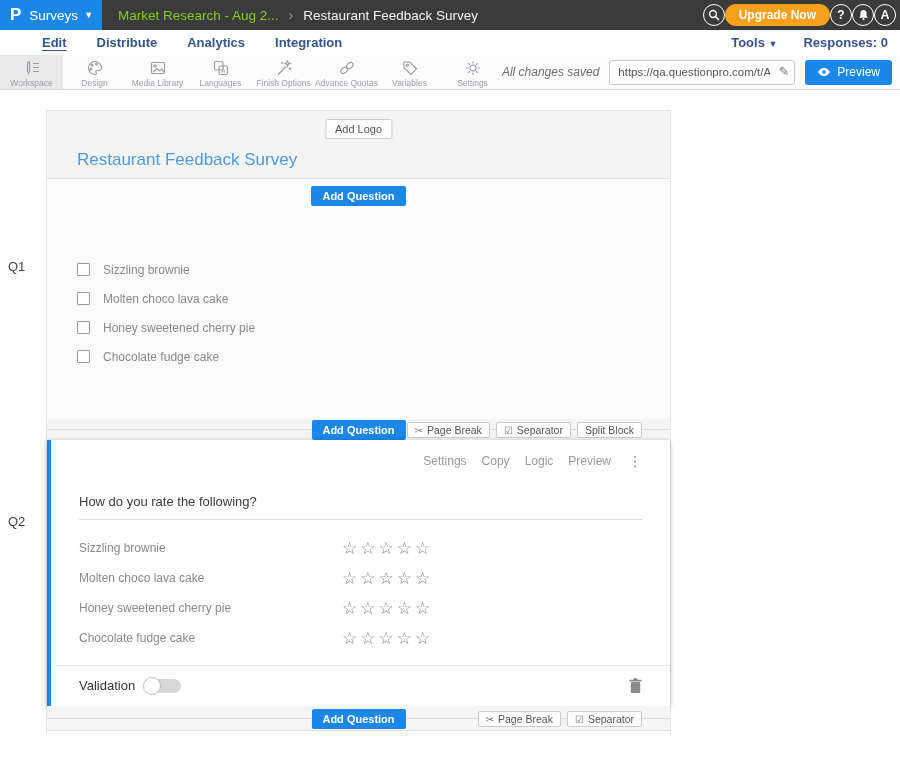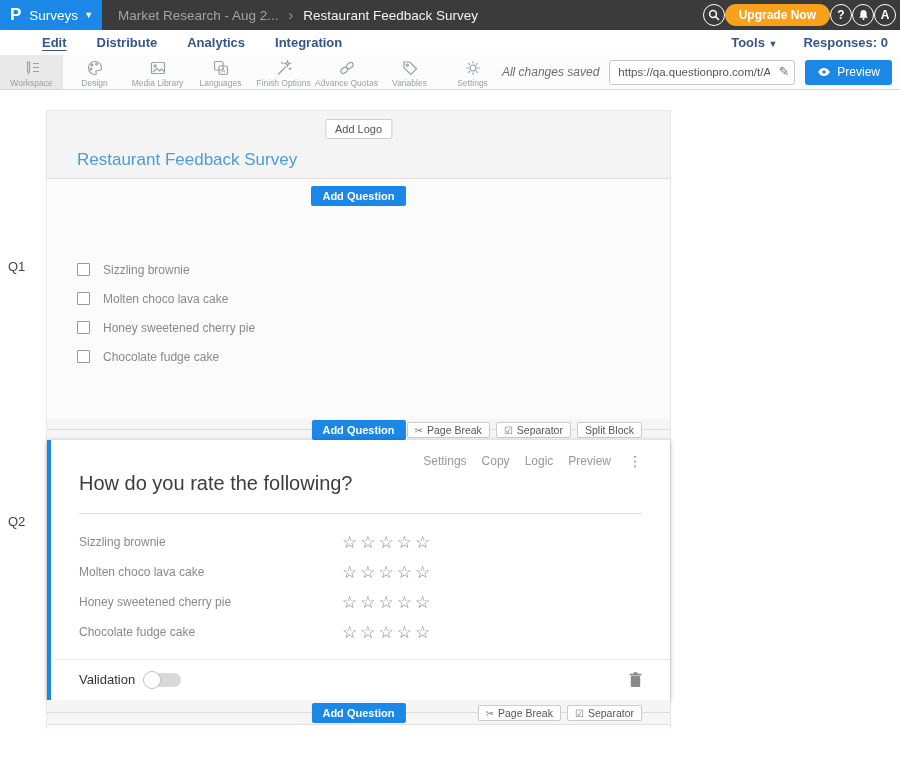--- a/index.html
+++ b/index.html
@@ -7,21 +7,21 @@
     font-family:"Liberation Sans", sans-serif; background:#fff; }
 
   
   .topbar { height:30px; background:#3b3b3b; display:flex; align-items:stretch; }
   .logo-block { width:102px; background:#1b87e6; display:flex; align-items:center;
     padding:0 10px; gap:8px; cursor:pointer; }
   .logo-p { color:#fff; font-size:17px; font-weight:700; }
   .product-label { color:#fff; font-size:13.5px; }
   .caret-down { color:#fff; font-size:9px; margin-left:-2px; }
   .breadcrumb { display:flex; align-items:center; gap:10px; margin-left:16px; font-size:13.5px; }
-  .bc-folder { color:#a3a3a3; cursor:pointer; }
+  .bc-folder { color:#84cc16; cursor:pointer; }
   .bc-sep { color:#9a9a9a; font-size:14px; }
   .bc-current { color:#f2f2f2; }
   .topbar-right { margin-left:auto; display:flex; align-items:center; padding-right:4px; }
   .circle-btn { width:22px; height:22px; border:1.5px solid #fff; border-radius:50%;
     display:flex; align-items:center; justify-content:center; color:#fff; font-size:12px;
     font-weight:700; cursor:pointer; background:transparent; }
   .upgrade-btn { background:#f9a11b; color:#fff; border:none; border-radius:11px;
     height:22px; padding:0 14px; font-size:12px; font-weight:700; cursor:pointer;
     font-family:"Liberation Sans", sans-serif; }
 
@@ -93,21 +93,21 @@
     color:#555; padding:1px 7px; cursor:pointer; display:flex; align-items:center; gap:4px;
     font-family:"Liberation Sans", sans-serif; }
   .mini-icon { font-size:10px; color:#777; }
 
   .q2-card { background:#fff; border-left:4px solid #1b87e6;
     box-shadow:0 1px 5px rgba(0,0,0,.28); position:relative; padding:13px 28px 0 28px; }
   .q2-menu { display:flex; justify-content:flex-end; align-items:center; gap:15px;
     font-size:12px; color:#999; }
   .q2-menu span { cursor:pointer; }
   .kebab { font-size:14px; color:#888; cursor:pointer; margin-left:2px; }
-  .q2-title { font-size:20px; color:#3c3c3c; margin-top:3px; padding-bottom:18px;
+  .q2-title { font-size:13px; color:#3c3c3c; margin-top:25px; padding-bottom:10px;
     border-bottom:1px solid #ddd; cursor:text; }
   .rating-rows { margin-top:13px; }
   .r-row { display:flex; align-items:center; height:30px; }
   .r-label { width:263px; font-size:12px; color:#8a8a8a; cursor:text; }
   .stars { display:flex; }
   .star-icon { font-size:17px; color:#888; margin-right:3px; cursor:pointer;
     font-family:"DejaVu Sans", sans-serif; }
   .star-icon::before { content:"☆"; }
   .row-actions { display:flex; justify-content:space-between; align-items:center;
     margin-top:7px; }

